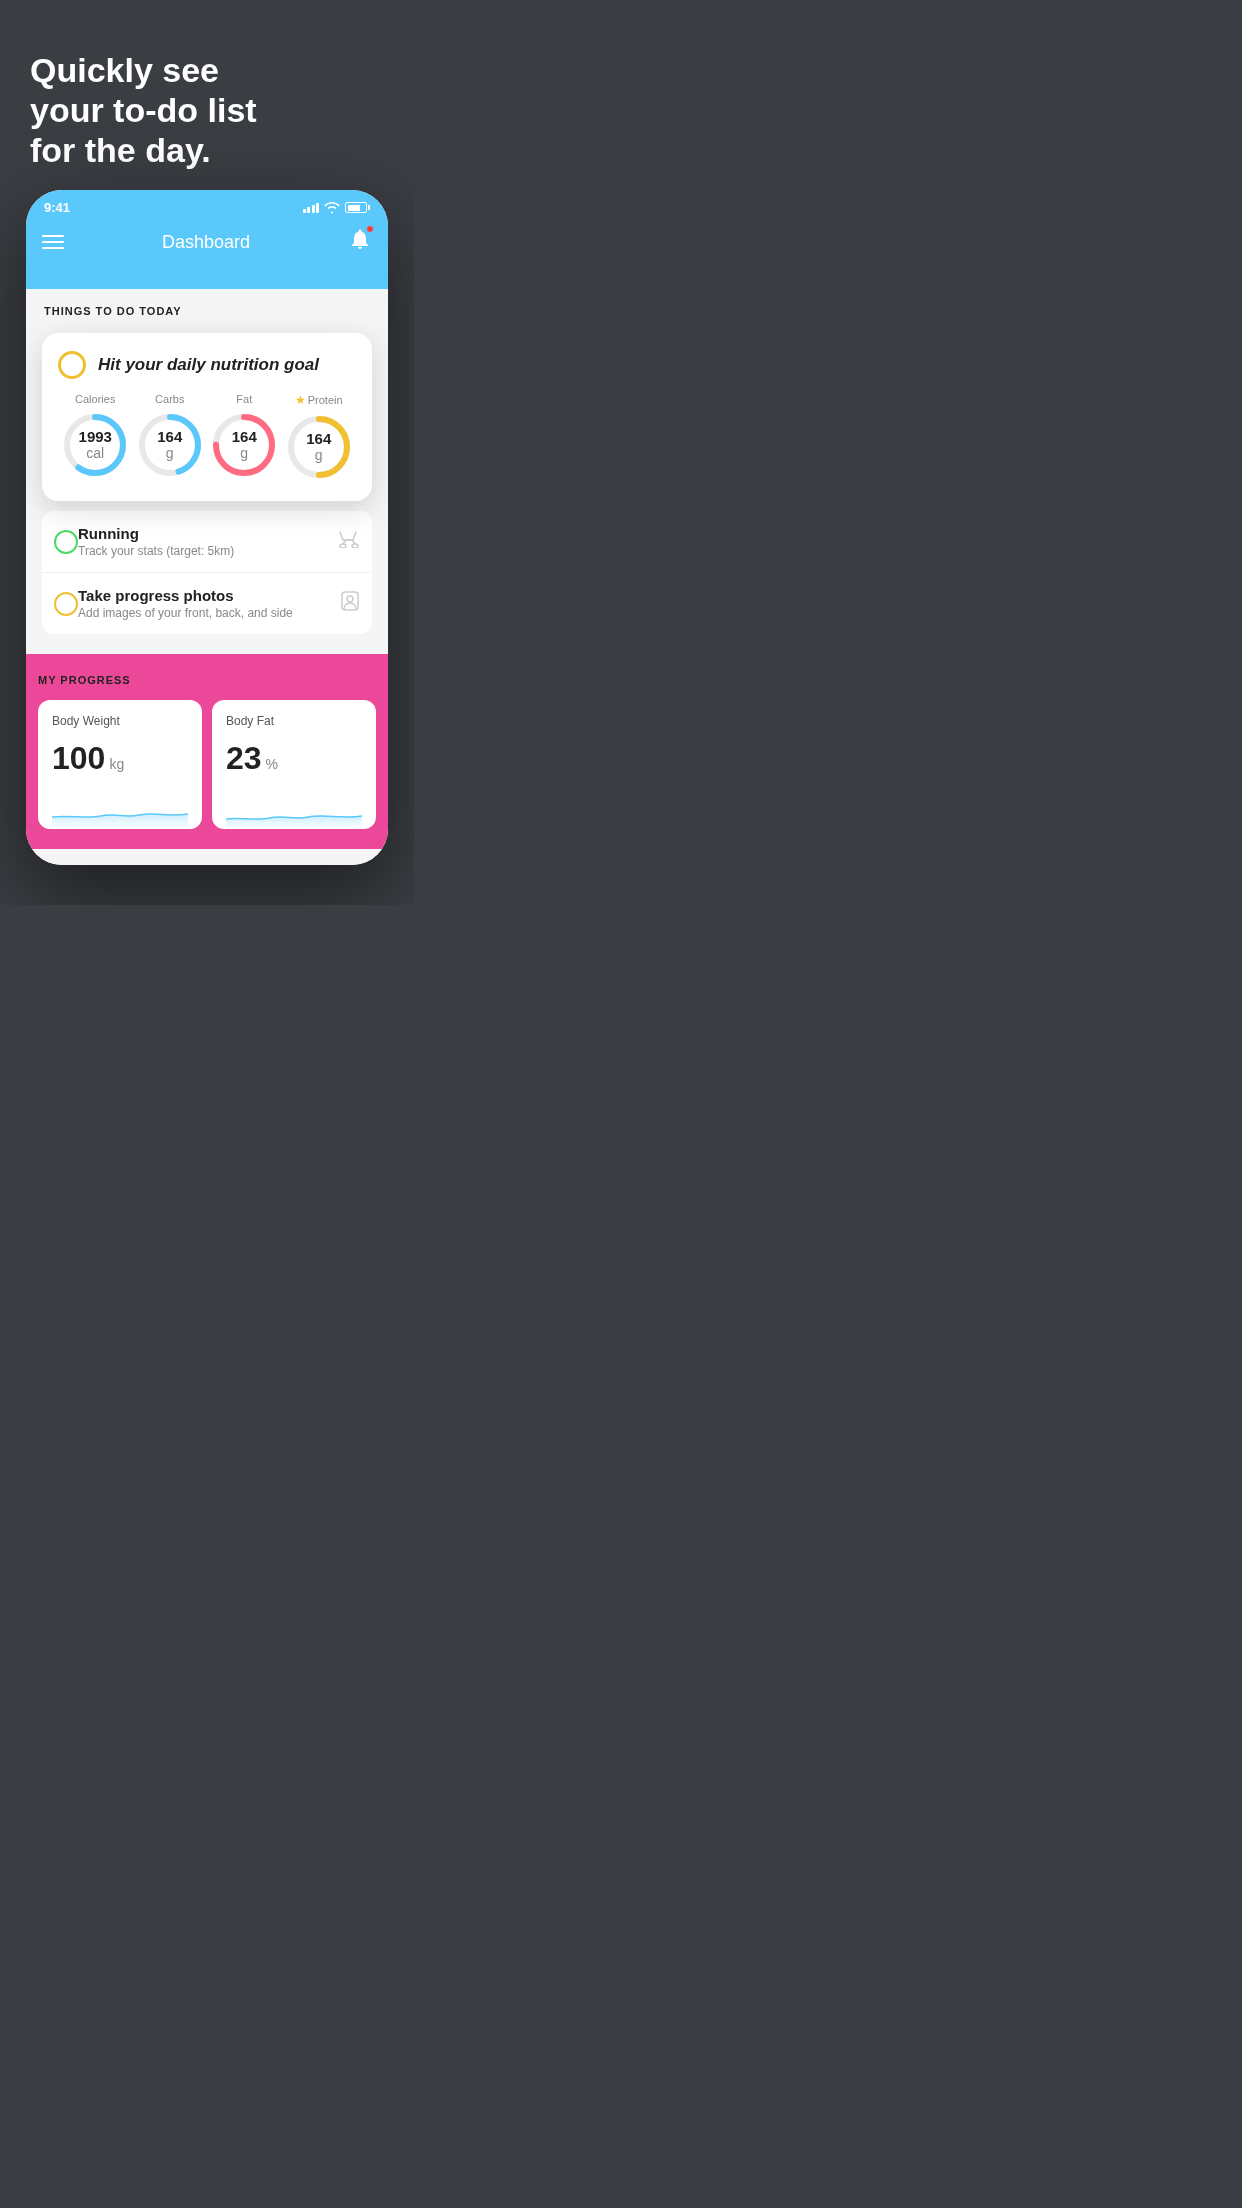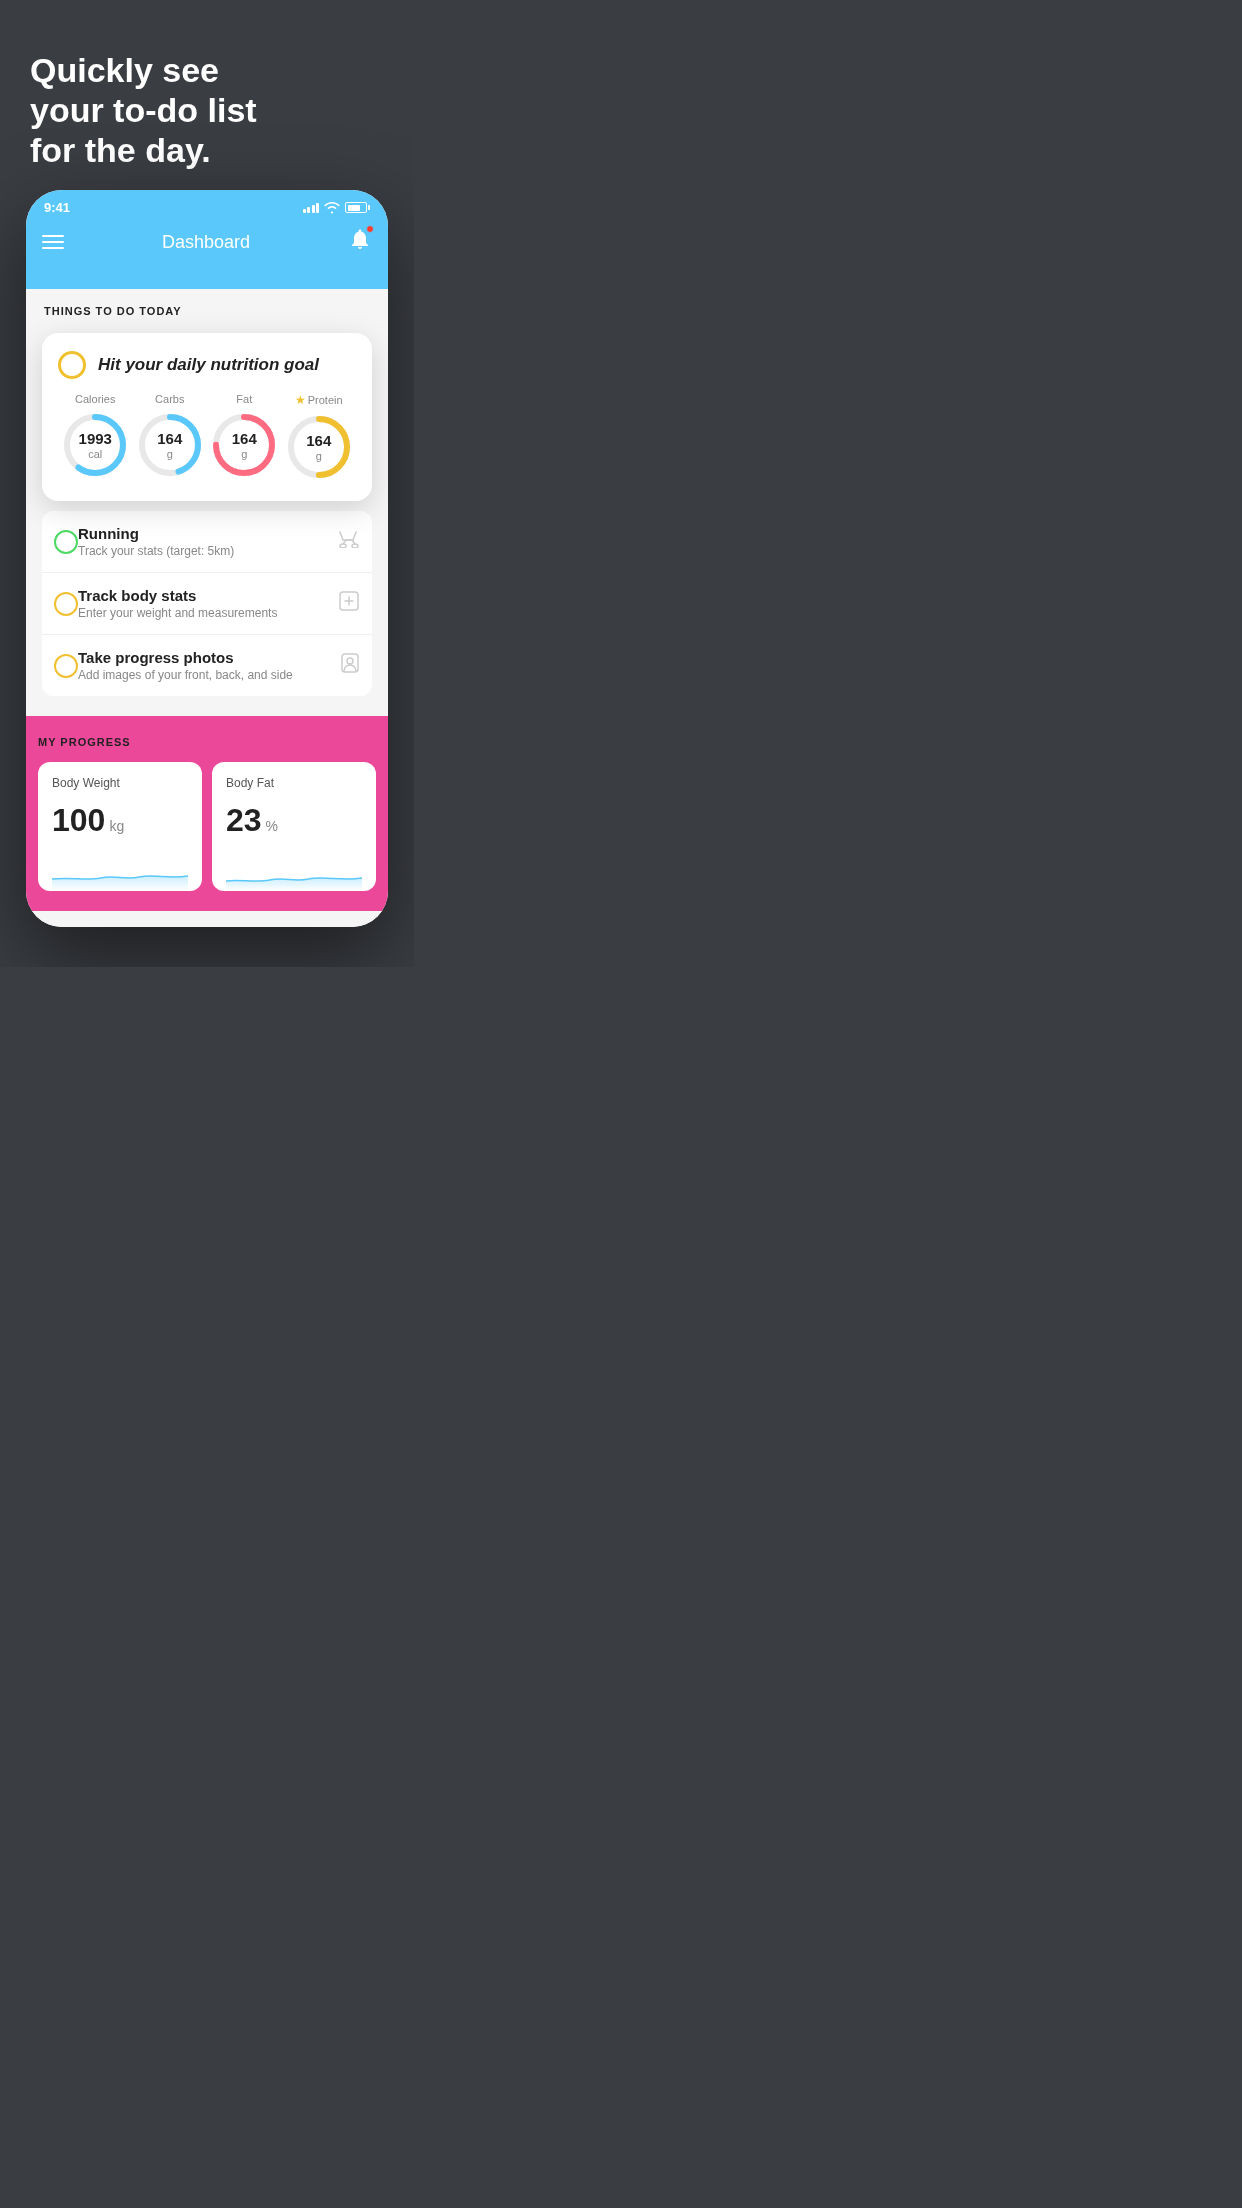--- a/index.html
+++ b/index.html
@@ -191,21 +191,21 @@
     }
 
     .ring-value {
       font-size: 15px;
       font-weight: 700;
       color: #222;
       display: block;
     }
 
     .ring-unit {
-      font-size: 11px;
+      font-size: 14px;
       color: #888;
       display: block;
     }
 
     
     .todo-list {
       background: #fff;
       border-radius: 0;
       margin-top: 12px;
     }
@@ -511,33 +511,20 @@
         <div class="todo-icon">
           <svg width="22" height="18" viewBox="0 0 22 18" fill="none">
             <path d="M18 2l-3 8H5L2 2" stroke="#ccc" stroke-width="1.5" stroke-linecap="round" fill="none"></path>
             <ellipse cx="5" cy="16" rx="3" ry="2" stroke="#ccc" stroke-width="1.5" fill="none"></ellipse>
             <ellipse cx="17" cy="16" rx="3" ry="2" stroke="#ccc" stroke-width="1.5" fill="none"></ellipse>
             <path d="M5 14l3-4h6l3 4" stroke="#ccc" stroke-width="1.5" stroke-linecap="round" fill="none"></path>
           </svg>
         </div>
       </div>
 
-      <div class="todo-item">
-        <div class="todo-circle yellow"></div>
-        <div class="todo-text">
-          <div class="todo-title">Track body stats</div>
-          <div class="todo-sub">Enter your weight and measurements</div>
-        </div>
-        <div class="todo-icon">
-          <svg width="22" height="22" viewBox="0 0 22 22" fill="none">
-            <rect x="2" y="2" width="18" height="18" rx="3" stroke="#ccc" stroke-width="1.5"></rect>
-            <path d="M7 11h8M11 7v8" stroke="#ccc" stroke-width="1.5" stroke-linecap="round"></path>
-          </svg>
-        </div>
-      </div>
 
       <div class="todo-item">
         <div class="todo-circle yellow"></div>
         <div class="todo-text">
           <div class="todo-title">Take progress photos</div>
           <div class="todo-sub">Add images of your front, back, and side</div>
         </div>
         <div class="todo-icon">
           <svg width="20" height="22" viewBox="0 0 20 22" fill="none">
             <rect x="2" y="2" width="16" height="18" rx="3" stroke="#ccc" stroke-width="1.5"></rect>

